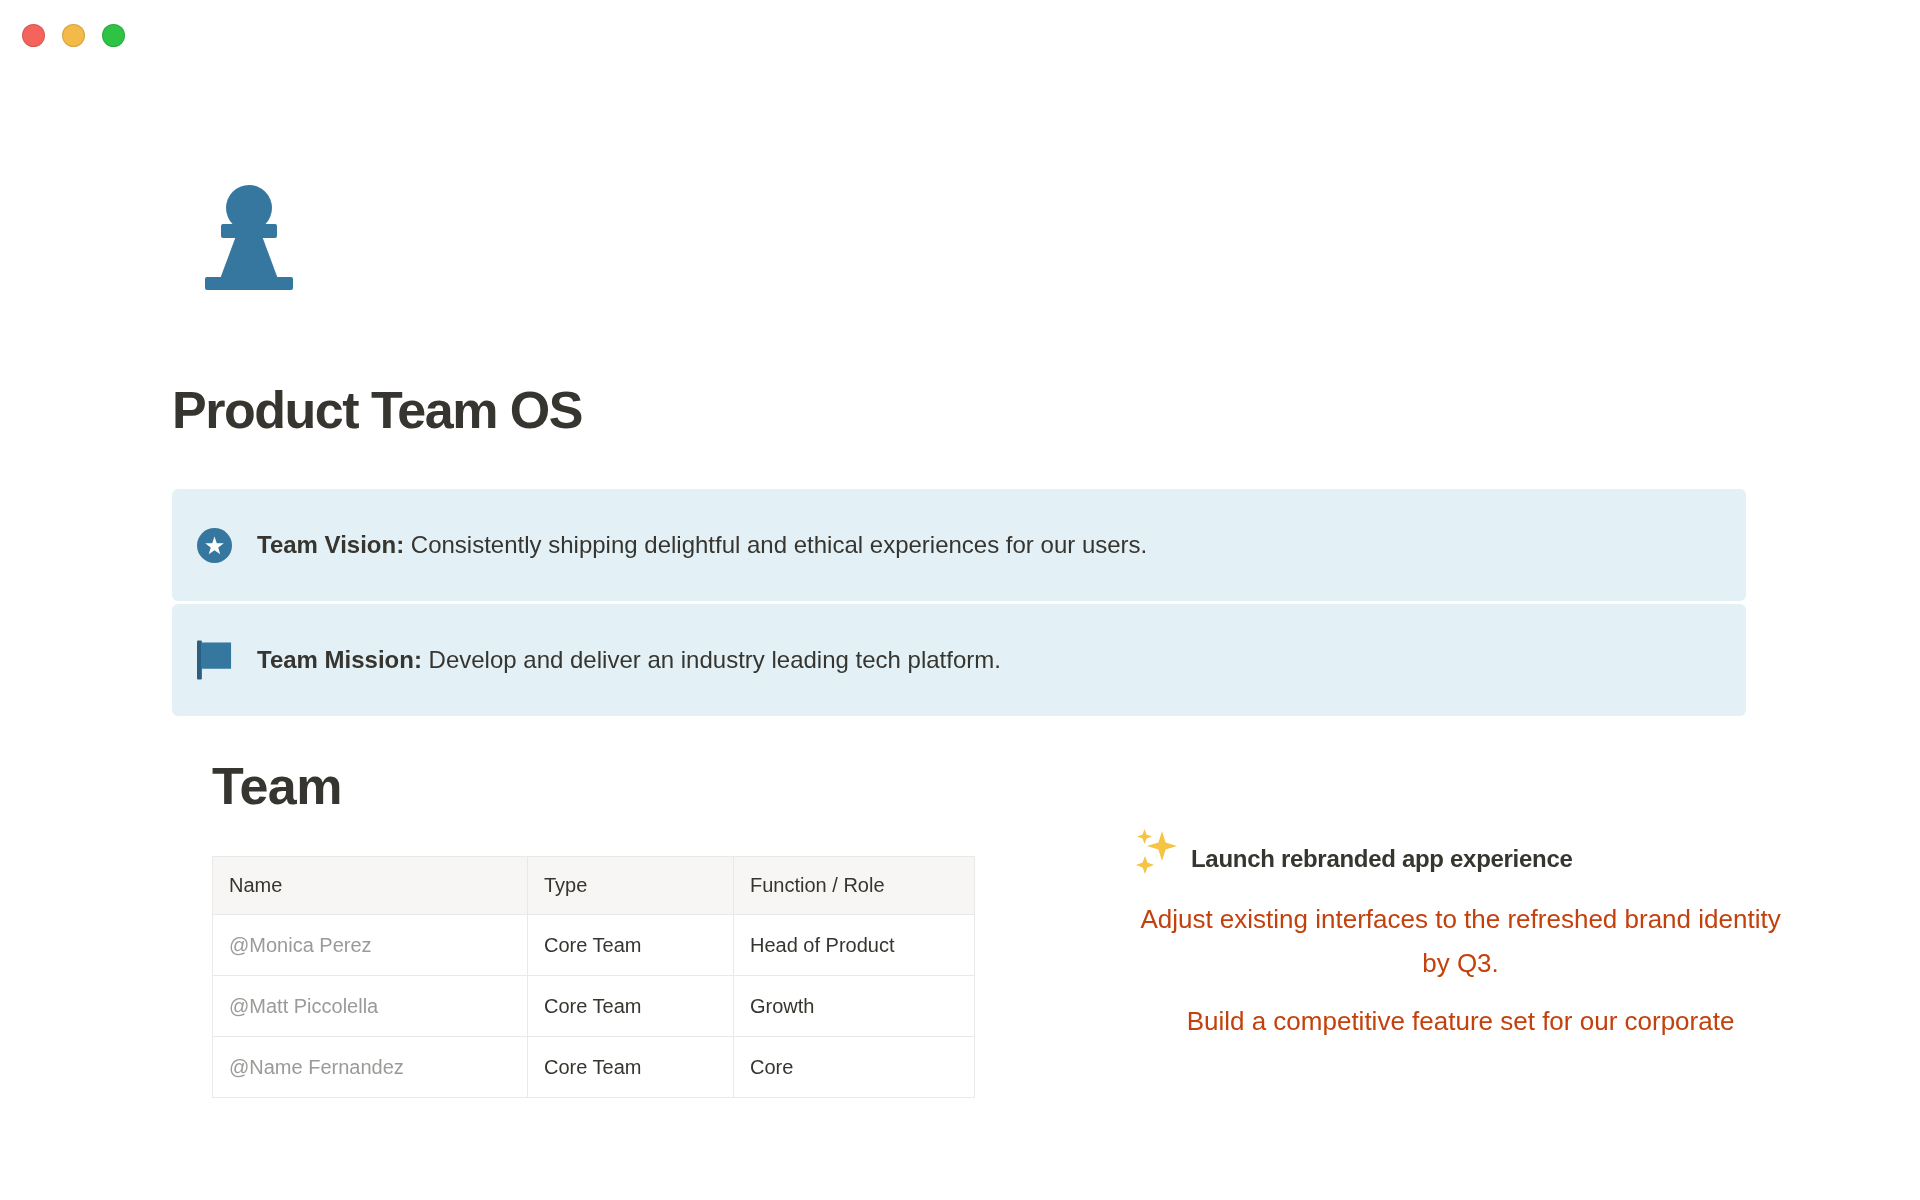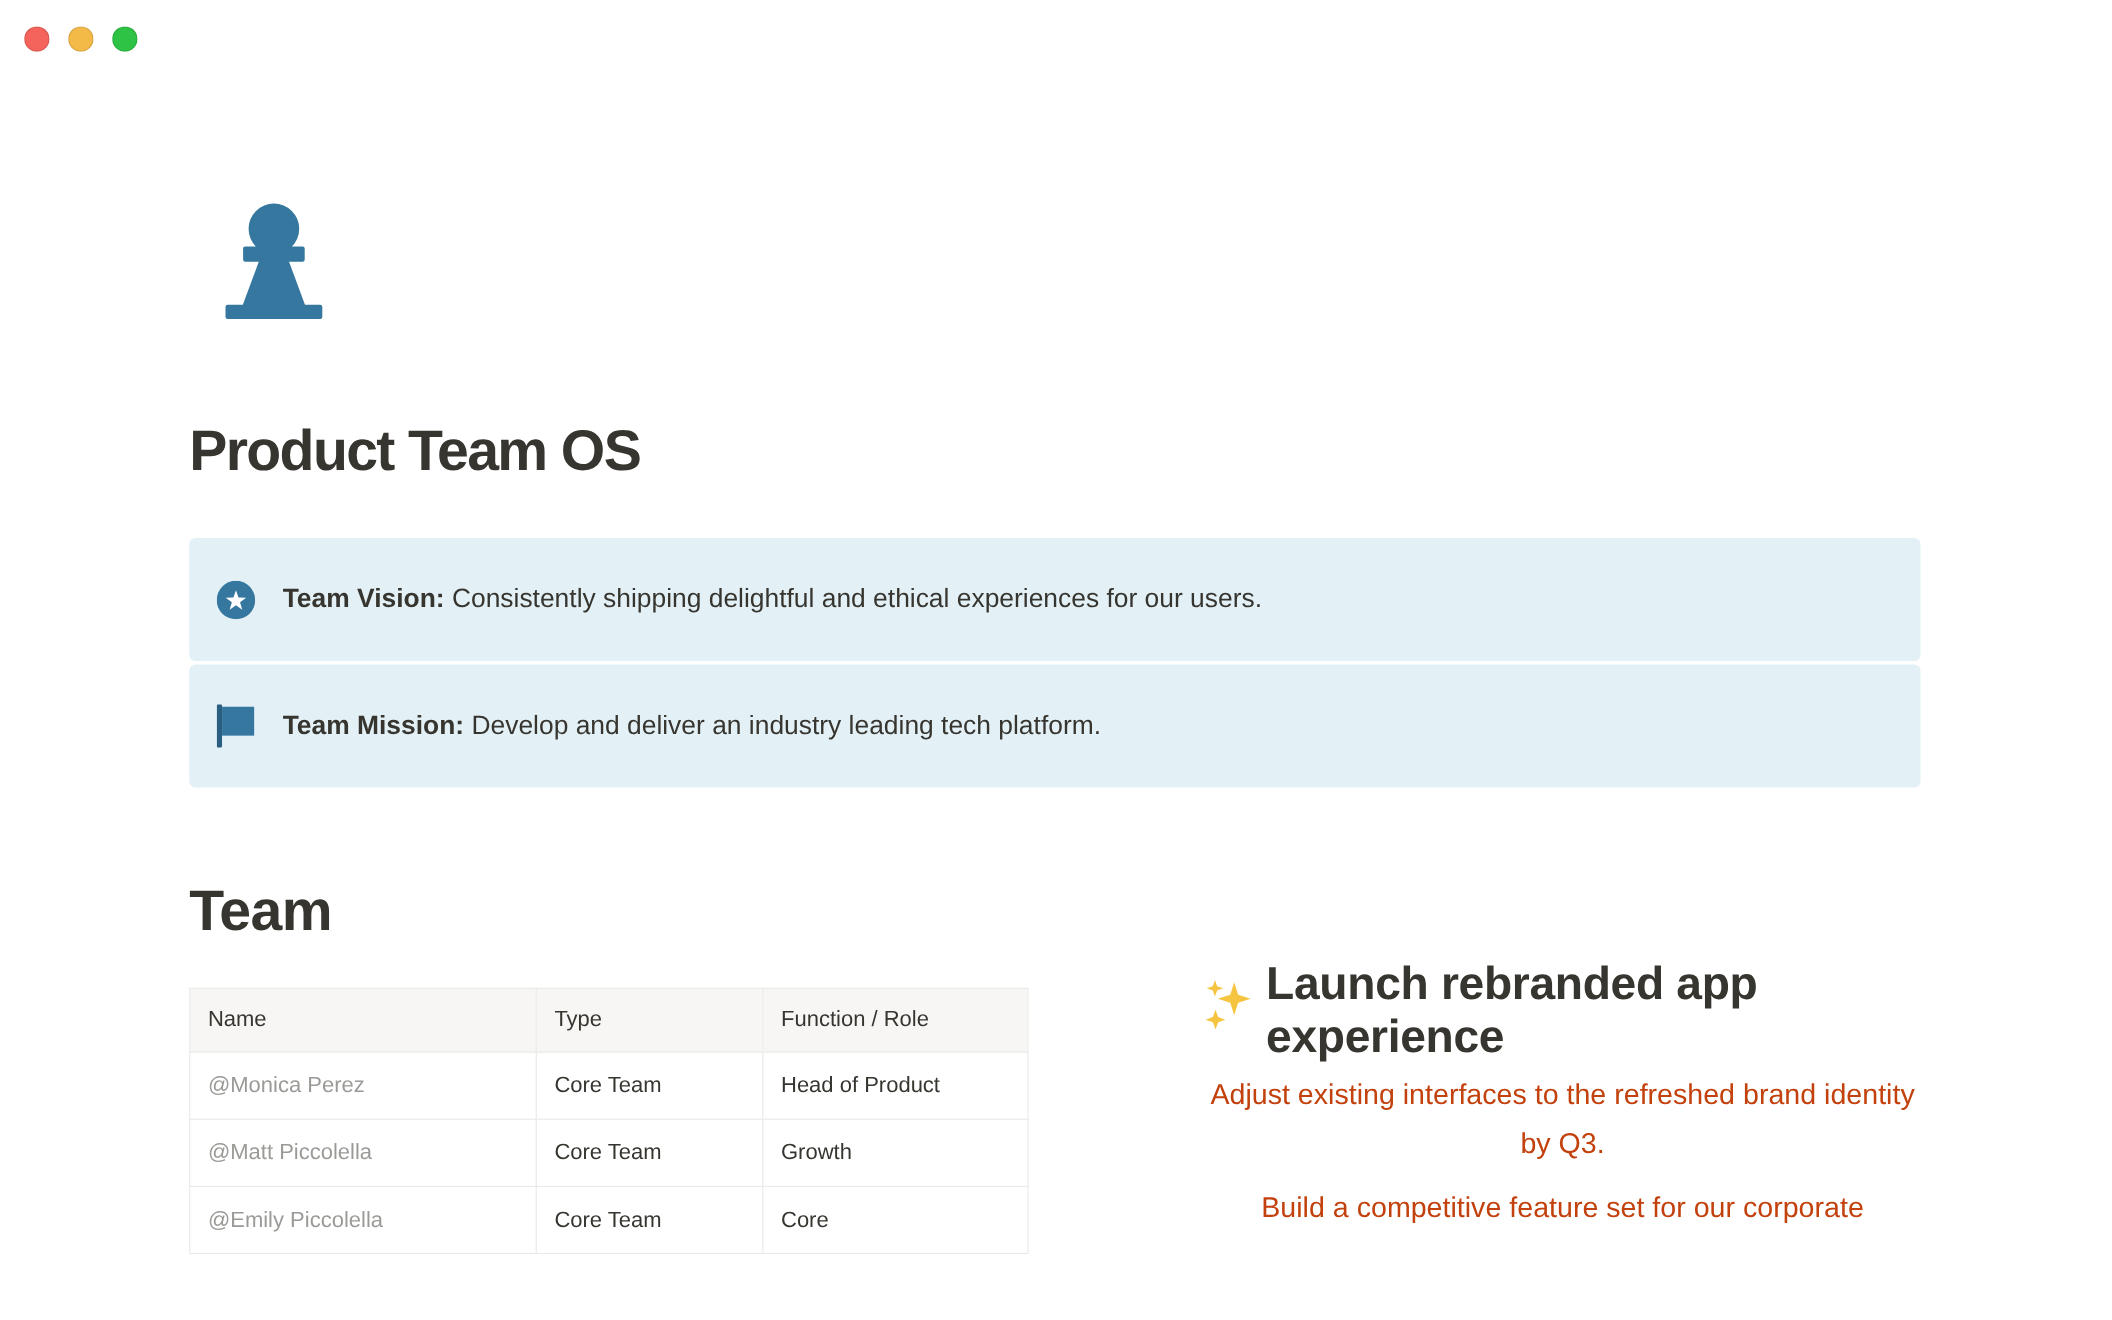--- a/index.html
+++ b/index.html
@@ -33,21 +33,21 @@
     background: #E3F1F7; border-radius: 6px;
     display: flex; align-items: center; gap: 24px; padding: 0 24px 0 25px;
     font-size: 24px; line-height: 1.4;
   }
   .callout.vision { top: 489px; }
   .callout.mission { top: 604px; }
   .callout .co-icon { flex: 0 0 auto; width: 36px; height: 40px; display: flex; align-items: center; }
   .callout b { font-weight: 700; }
 
   
-  .col { position: absolute; top: 798px; }
+  .col { position: absolute; top: 756px; margin-left: 40px; }
   .col-left { left: 172px; width: 762px; }
   .col-right { left: 1095px; width: 651px; }
   h2.section {
     font-size: 52px; font-weight: 700; letter-spacing: -0.5px; line-height: 60px;
   }
 
   
   table.team {
     margin-top: 40px; width: 762px; border-collapse: collapse; table-layout: fixed;
     font-size: 20px;
@@ -59,21 +59,21 @@
     border: 1px solid #E9E9E7; padding: 0 16px; text-align: left; vertical-align: middle;
     white-space: nowrap; overflow: hidden;
   }
   table.team th { height: 58px; background: #F7F6F4; font-weight: 500; }
   table.team td { height: 61px; font-weight: 400; }
   td .mention { color: #9B9A97; cursor: pointer; }
 
   
   .goal-h {
     display: flex; align-items: center; gap: 14px;
-    font-size: 42px; font-weight: 700; letter-spacing: -0.3px; line-height: 48px;
+    font-size: 24px; font-weight: 700; letter-spacing: -0.3px; line-height: 48px;
   }
   .goal-h .g-icon { flex: 0 0 auto; }
   .goal-1 { margin-top: 72px; }
   .goal-2 { margin-top: 27px; }
   .goal-desc {
     margin-top: 7px; font-size: 26px; line-height: 44px; color: #c2410c; font-weight: 400; text-align: center;
   }
   .goal-desc.last { margin-top: 14px; }
 </style>
 </head>
@@ -139,21 +139,21 @@
           <td><span class="mention">@Monica Perez</span></td>
           <td>Core Team</td>
           <td>Head of Product</td>
         </tr>
         <tr>
           <td><span class="mention">@Matt Piccolella</span></td>
           <td>Core Team</td>
           <td>Growth</td>
         </tr>
         <tr>
-          <td><span class="mention">@Emily Piccolella</span></td>
+          <td><span class="mention">@Name Fernandez</span></td>
           <td>Core Team</td>
           <td>Core</td>
         </tr>
       </tbody>
     </table>
   </div>
 
   <div class="col col-right">
 
     <div class="goal-h goal-1">

